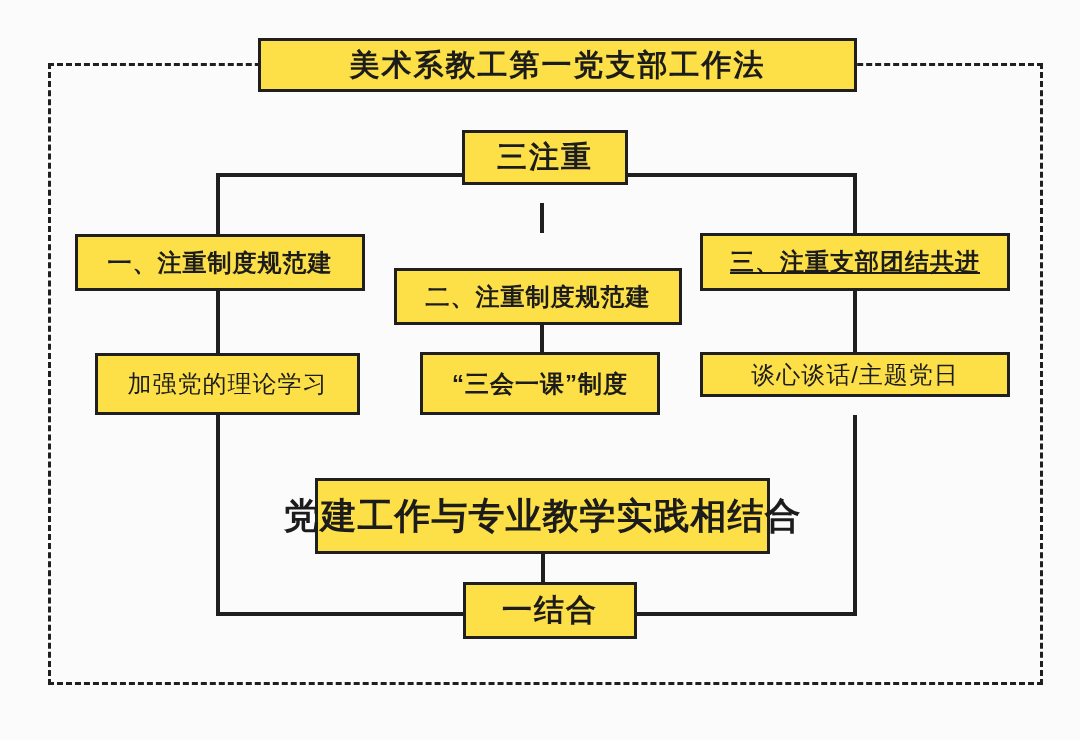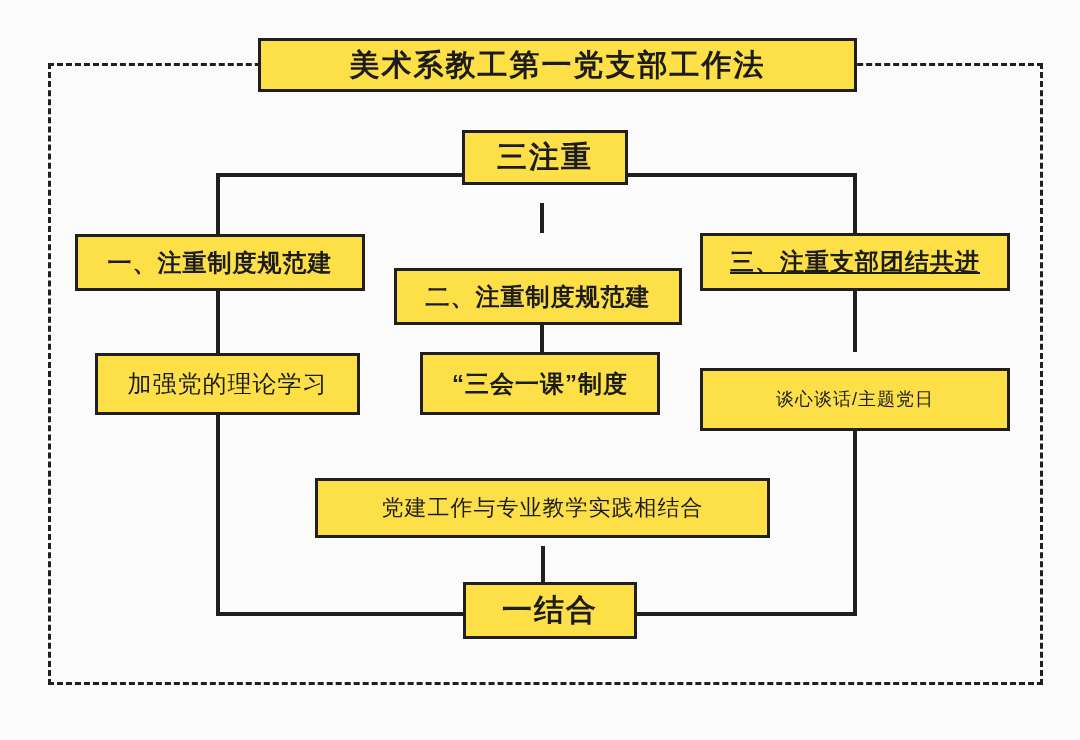--- a/index.html
+++ b/index.html
@@ -36,22 +36,22 @@
     white-space: nowrap;
   }
 
   .title-box   { left: 258px; top: 38px;  width: 599px; height: 54px; font-size: 30px; font-weight: 700; letter-spacing: 2px; z-index: 3; }
   .top-node    { left: 462px; top: 130px; width: 166px; height: 55px; font-size: 30px; font-weight: 700; letter-spacing: 2px; }
   .head-1      { left: 75px;  top: 234px; width: 290px; height: 57px; font-size: 24px; font-weight: 700; letter-spacing: 1px; }
   .head-2      { left: 394px; top: 233px; width: 288px; height: 57px; font-size: 24px; font-weight: 700; letter-spacing: 1px; margin-top: 35px; }
   .head-3      { left: 700px; top: 233px; width: 310px; height: 58px; font-size: 24px; font-weight: 700; letter-spacing: 1px; text-decoration: underline; }
   .detail-1    { left: 95px;  top: 353px; width: 265px; height: 62px; font-size: 24px; font-weight: 400; letter-spacing: 1px; }
   .detail-2    { left: 420px; top: 352px; width: 240px; height: 63px; font-size: 24px; font-weight: 700; letter-spacing: 1px; }
-  .detail-3    { left: 700px; top: 368px; width: 310px; height: 63px; font-size: 18px; font-weight: 400; letter-spacing: 1px; }
-  .combine-box { left: 315px; top: 478px; width: 455px; height: 60px; font-size: 22px; font-weight: 400; letter-spacing: 1px; }
+  .detail-3    { left: 700px; top: 352px; width: 310px; height: 45px; font-size: 24px; font-weight: 400; letter-spacing: 1px; }
+  .combine-box { left: 315px; top: 478px; width: 455px; height: 76px; font-size: 36px; font-weight: 700; letter-spacing: 1px; }
   .bottom-node { left: 463px; top: 582px; width: 174px; height: 57px; font-size: 30px; font-weight: 700; letter-spacing: 2px; }
 
   .ln {
     position: absolute;
     background: #1f1f1f;
   }
 </style>
 </head>
 <body>
 

